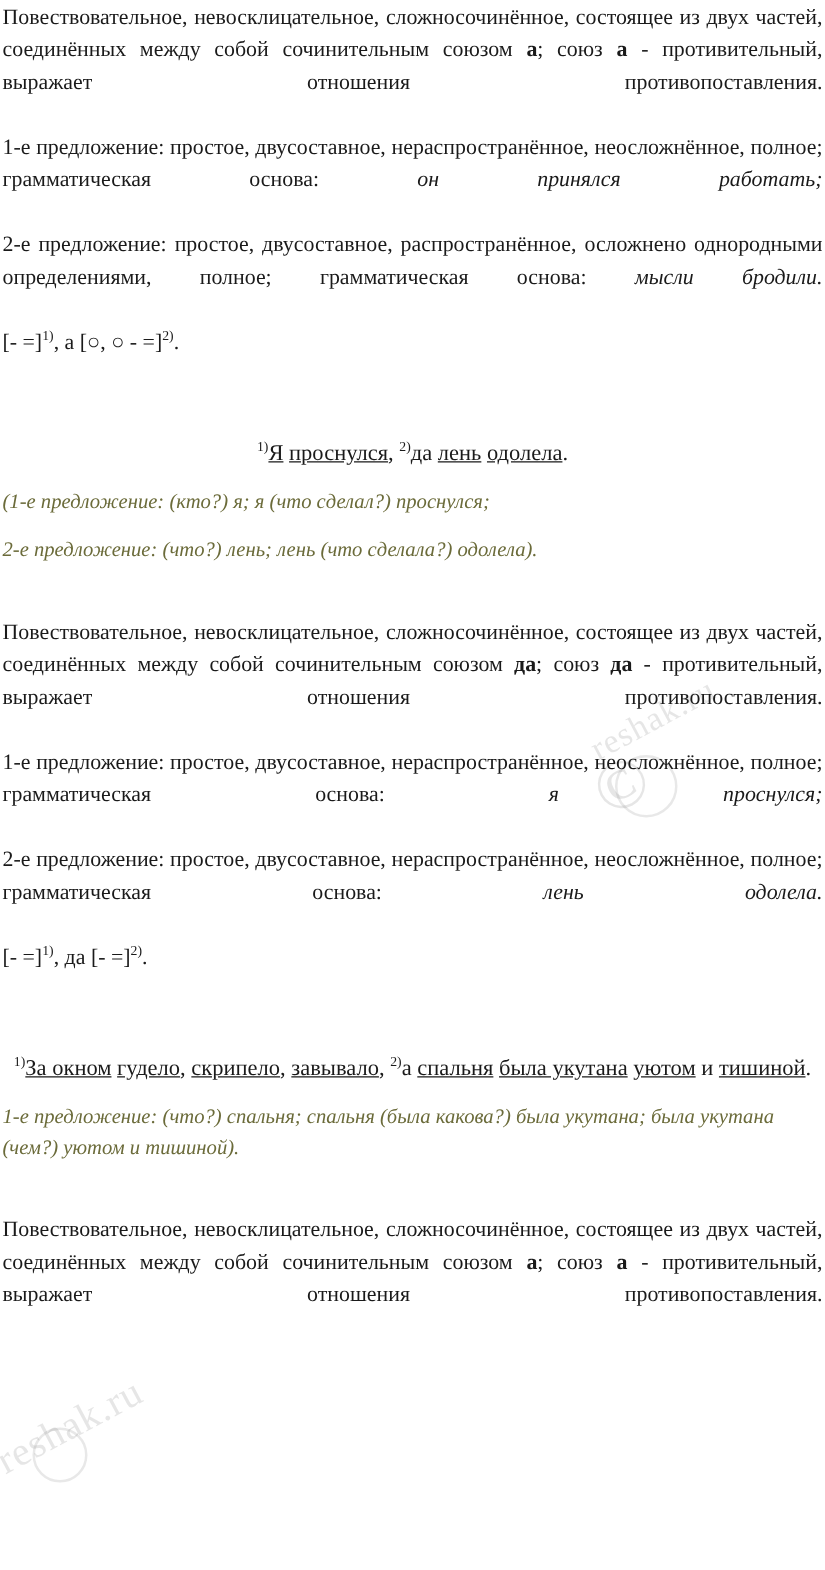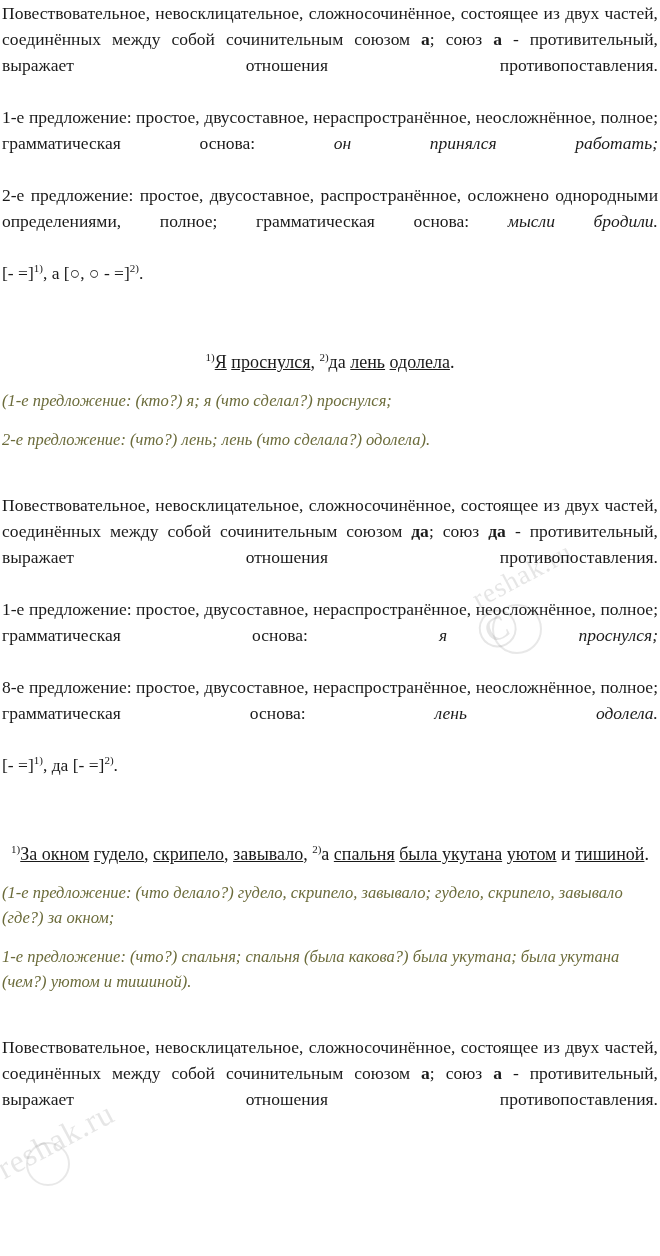--- a/index.html
+++ b/index.html
@@ -157,34 +157,33 @@
 
   <p class="block just">
     <span>Повествовательное, невосклицательное, сложносочинённое, состоящее из двух частей, соединённых между собой сочинительным союзом </span><span class="bold">да</span><span>; союз </span><span class="bold">да</span><span> - противительный, выражает отношения противопоставления.</span>
   </p>
 
   <p class="block just">
     <span>1-е предложение: простое, двусоставное, нераспространённое, неосложнённое, полное; грамматическая основа: </span><span class="italic">я проснулся;</span>
   </p>
 
   <p class="block just">
-    <span>8-е предложение: простое, двусоставное, нераспространённое, неосложнённое, полное; грамматическая основа: </span><span class="italic">лень одолела.</span>
+    <span>2-е предложение: простое, двусоставное, нераспространённое, неосложнённое, полное; грамматическая основа: </span><span class="italic">лень одолела.</span>
   </p>
 
   <p class="block scheme">
     <span>[- =]</span><sup>1)</sup><span>, да [- =]</span><sup>2)</sup><span>.</span>
   </p>
 
   <div class="gap-lg"></div>
 
   <p class="block sentence">
     <sup>1)</sup><span class="u">За окном</span><span> </span><span class="u">гудело</span><span>, </span><span class="u">скрипело</span><span>, </span><span class="u">завывало</span><span>, </span><sup>2)</sup><span>а </span><span class="u">спальня</span><span> </span><span class="u">была укутана</span><span> </span><span class="u">уютом</span><span> и </span><span class="u">тишиной</span><span>.</span>
   </p>
 
-  <p class="block analysis">(1-е предложение: (что делало?) гудело, скрипело, завывало; гудело, скрипело, завывало (где?) за окном;</p>
   <p class="block analysis">1-е предложение: (что?) спальня; спальня (была какова?) была укутана; была укутана (чем?) уютом и тишиной).</p>
 
   <div class="gap-md"></div>
 
   <p class="block just">
     <span>Повествовательное, невосклицательное, сложносочинённое, состоящее из двух частей, соединённых между собой сочинительным союзом </span><span class="bold">а</span><span>; союз </span><span class="bold">а</span><span> - противительный, выражает отношения противопоставления.</span>
   </p>
 
 </div>
 

